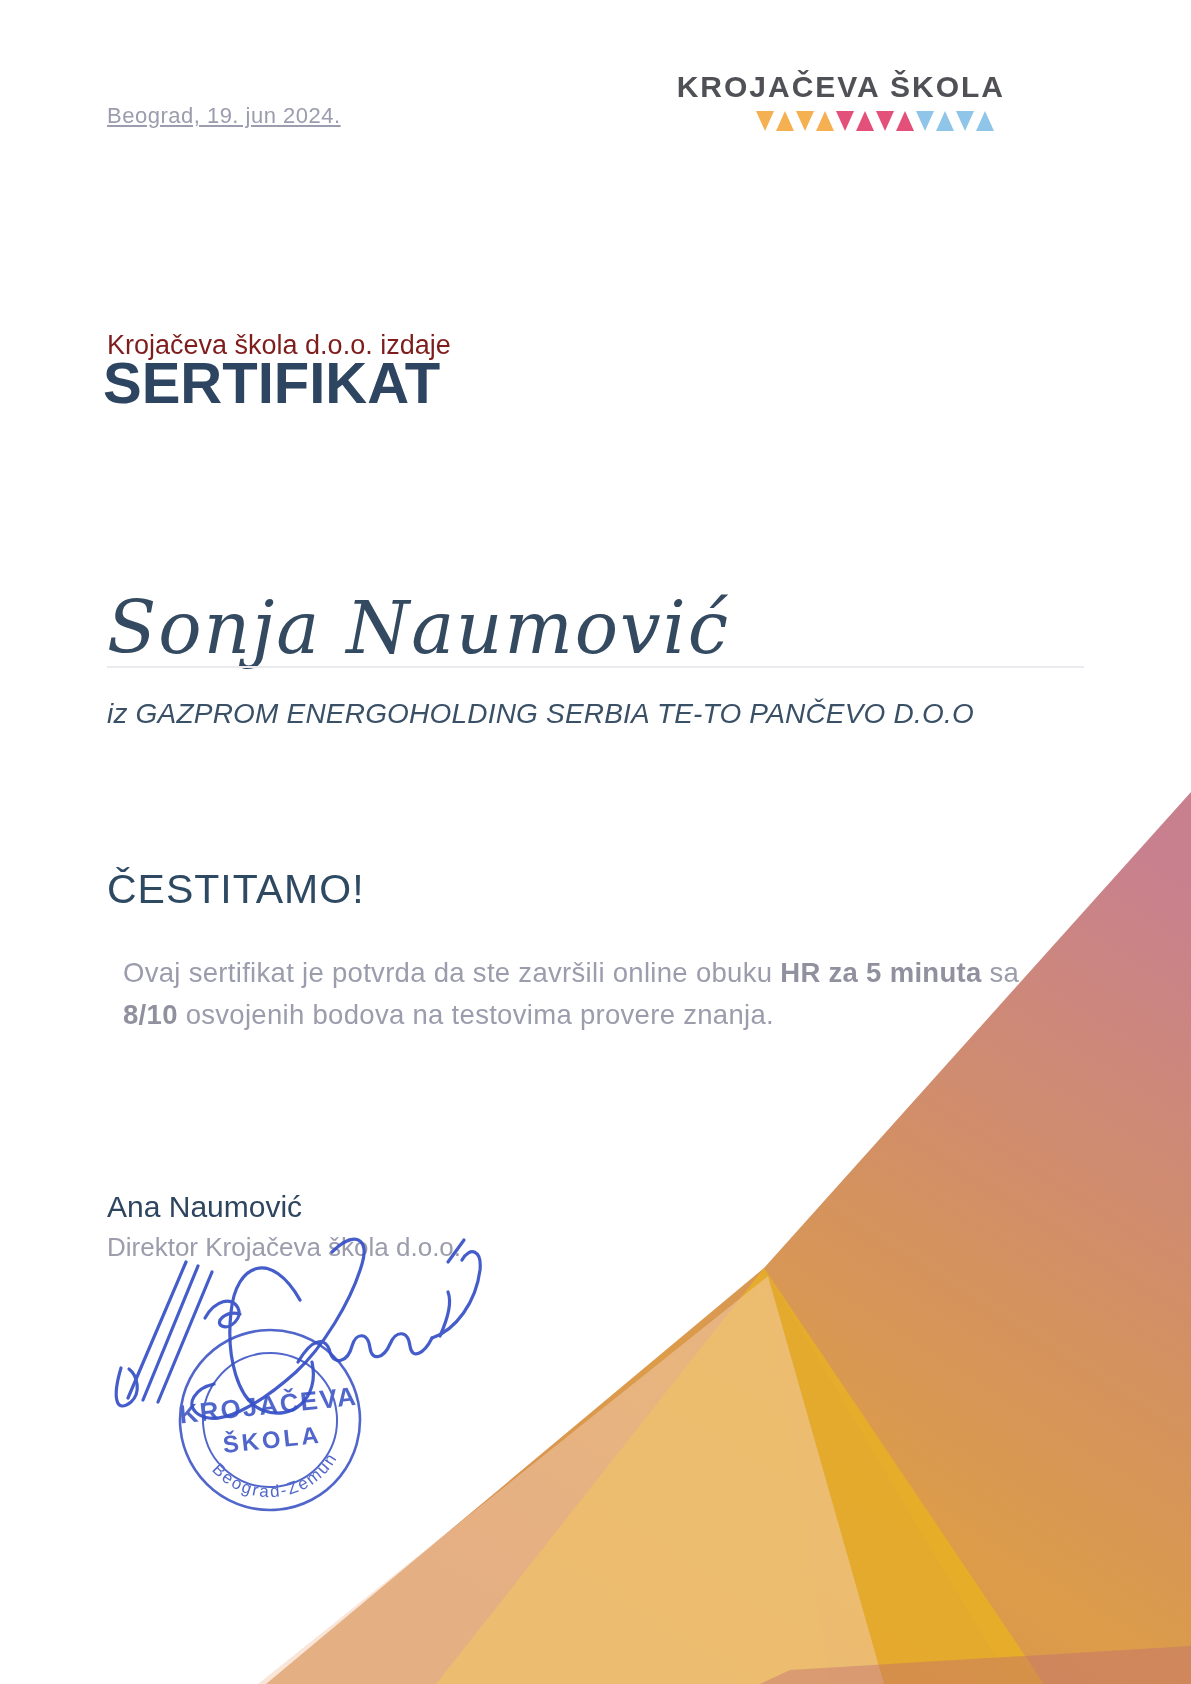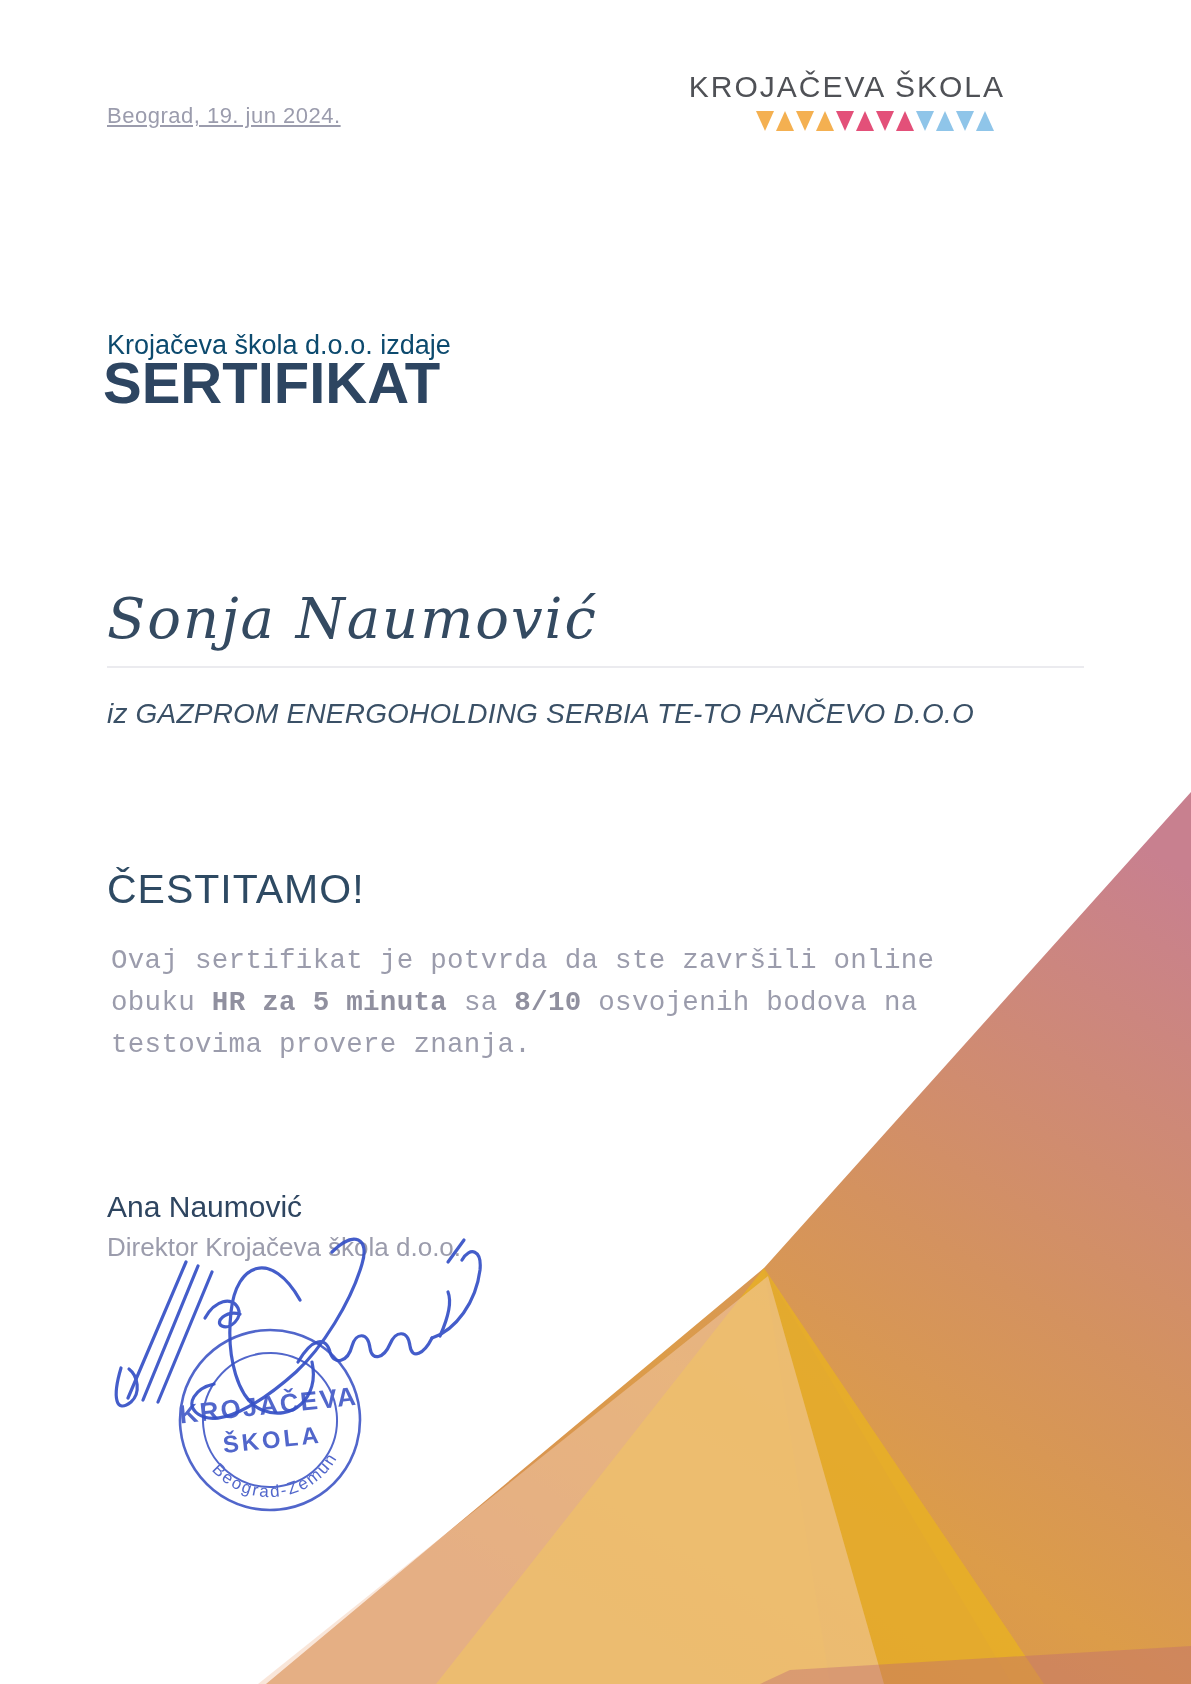--- a/index.html
+++ b/index.html
@@ -6,30 +6,30 @@
   .page{
     position:relative;width:1191px;height:1684px;margin:0 auto;
     background:#ffffff;overflow:hidden;
     font-family:"Liberation Sans",sans-serif;
   }
   .abs{position:absolute;}
   .decor-svg{position:absolute;inset:0;z-index:0;pointer-events:none;}
   .content{position:absolute;inset:0;z-index:1;}
 
   .date{left:107px;top:103px;font-size:22px;color:#9b9cad;letter-spacing:.5px;text-decoration:underline;}
-  .logo-text{top:70px;right:186px;font-size:30px;color:#4f5156;letter-spacing:2px;font-weight:400;}
+  .logo-text{top:70px;right:186px;font-size:30px;color:#4f5156;letter-spacing:2px;font-weight:700;}
   .logo-strip{top:111px;right:196px;display:flex;align-items:flex-start;}
   .tri{width:0;height:0;border-left:9px solid transparent;border-right:9px solid transparent;margin:0 1px;}
   .tri.down{border-top:20px solid var(--c);}
   .tri.up{border-bottom:20px solid var(--c);}
 
-  .issuer{left:107px;top:330px;font-size:27px;color:#0c4a6e;font-weight:500;}
+  .issuer{left:107px;top:330px;font-size:27px;color:#7f1d1d;font-weight:500;}
   .big-title{left:103px;top:354px;font-size:58px;font-weight:800;color:#2d4561;letter-spacing:0px;line-height:1;}
 
-  .recipient{left:107px;top:586px;font-size:56px;color:#344a61;font-family:"DejaVu Serif",serif;font-style:italic;letter-spacing:2px;}
+  .recipient{left:107px;top:586px;font-size:72px;color:#344a61;font-family:"DejaVu Serif",serif;font-style:italic;letter-spacing:2px;}
   .name-line{left:107px;top:666px;width:977px;height:0;border-top:2px solid #ebebef;}
   .company{left:107px;top:698px;font-size:28px;color:#3a5066;font-style:italic;font-weight:500;letter-spacing:.2px;}
 
   .congrats{left:107px;top:866px;font-size:41px;color:#2e4a63;font-weight:400;letter-spacing:1px;}
   .body-text{left:107px;top:936px;width:905px;font-size:27.5px;color:#9b9cac;line-height:42px;letter-spacing:.3px;}
   .body-text b{font-weight:700;color:#90909f;}
 
   .signer-name{left:107px;top:1190px;font-size:30px;color:#2e4560;font-weight:500;}
   .signer-title{left:107px;top:1232px;font-size:26px;color:#9b9cac;}
 
@@ -79,21 +79,21 @@
 
     <div class="abs issuer">Krojačeva škola d.o.o. izdaje</div>
     <div class="abs big-title">SERTIFIKAT</div>
 
     <div class="abs recipient">Sonja Naumović</div>
     <div class="abs name-line"></div>
     <div class="abs congrats">ČESTITAMO!</div>
 
     <div class="abs company">iz GAZPROM ENERGOHOLDING SERBIA TE-TO PANČEVO D.O.O</div>
 
-    <p class="abs body-text" style="margin:4px;font-family:Liberation Mono, monospace;"><span>Ovaj sertifikat je potvrda da ste završili online obuku </span><b>HR za 5 minuta</b><span> sa </span><b>8/10</b><span> osvojenih bodova na testovima provere znanja.</span></p>
+    <p class="abs body-text" style="margin:16px;"><span>Ovaj sertifikat je potvrda da ste završili online obuku </span><b>HR za 5 minuta</b><span> sa </span><b>8/10</b><span> osvojenih bodova na testovima provere znanja.</span></p>
 
     <div class="abs signer-name">Ana Naumović</div>
     <div class="abs signer-title">Direktor Krojačeva škola d.o.o.</div>
   </div>
 
   <svg class="sig-svg" width="1191" height="1684" viewBox="0 0 1191 1684">
 
     <g transform="rotate(-6 270 1420)" opacity="0.88">
       <circle cx="270" cy="1420" r="90" fill="none" stroke="#3a52c4" stroke-width="2.6"></circle>
       <circle cx="270" cy="1420" r="67" fill="none" stroke="#3a52c4" stroke-width="2"></circle>

